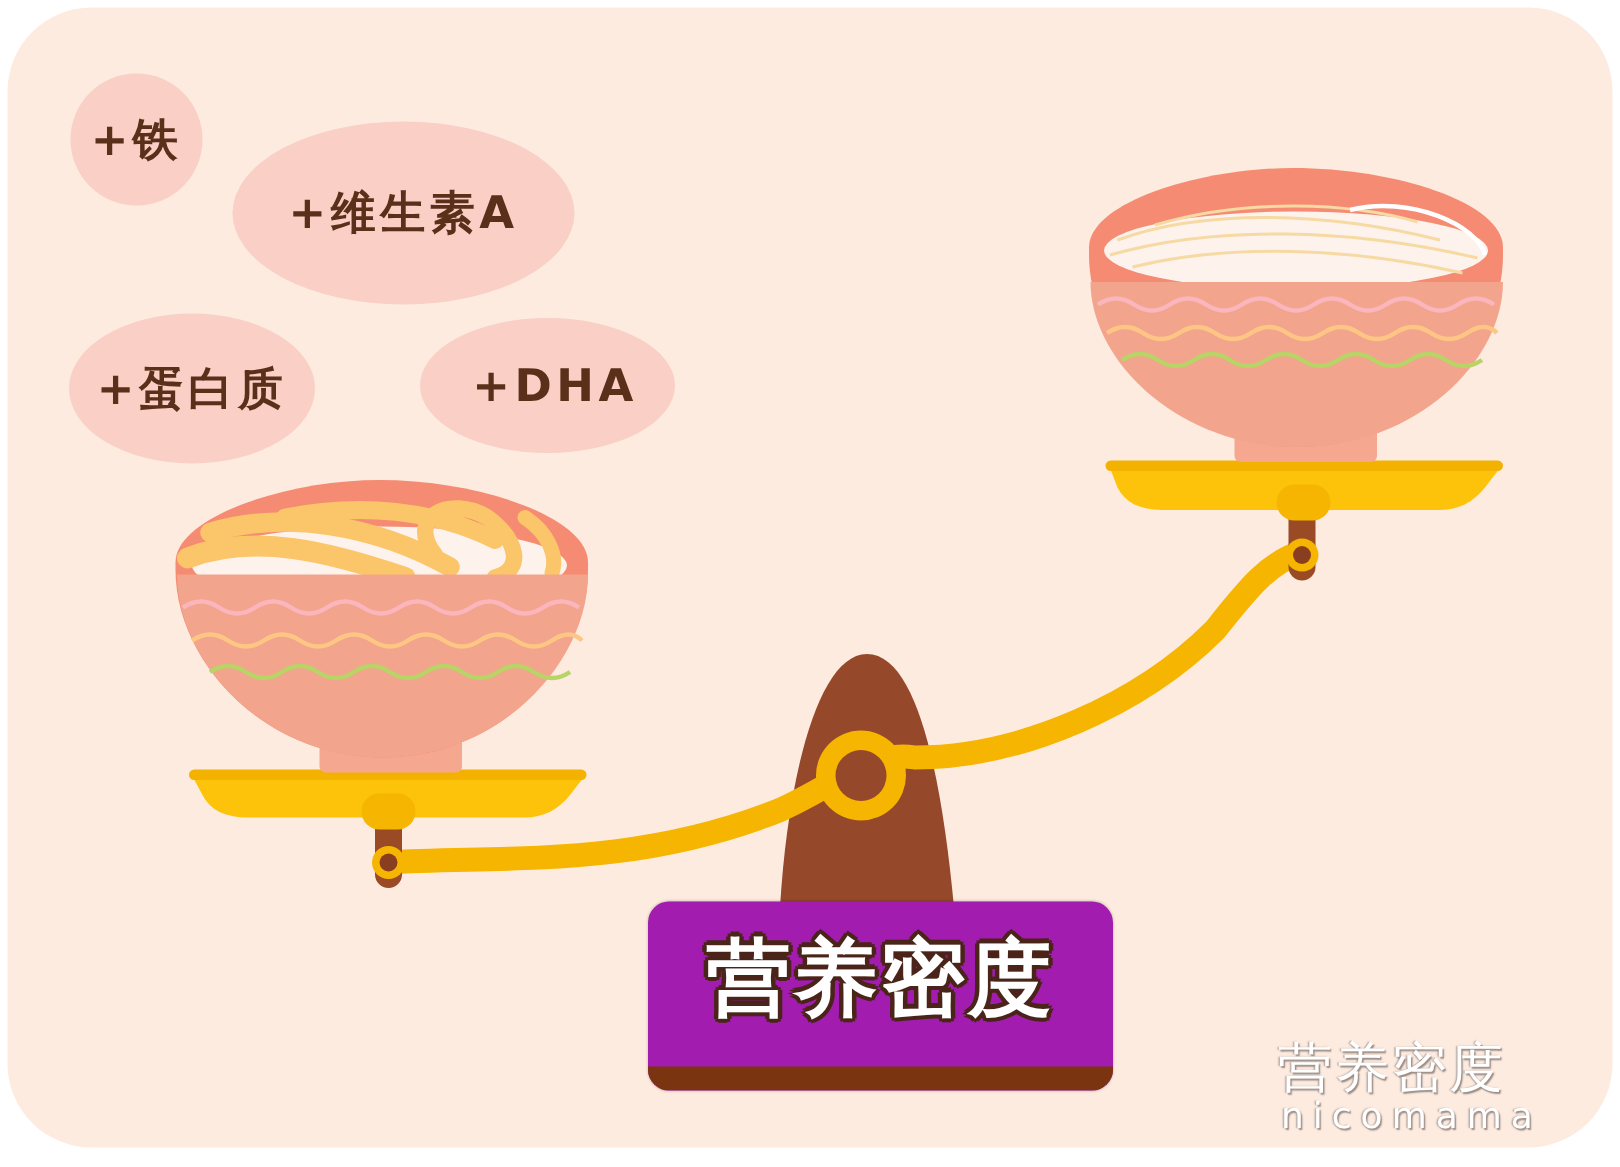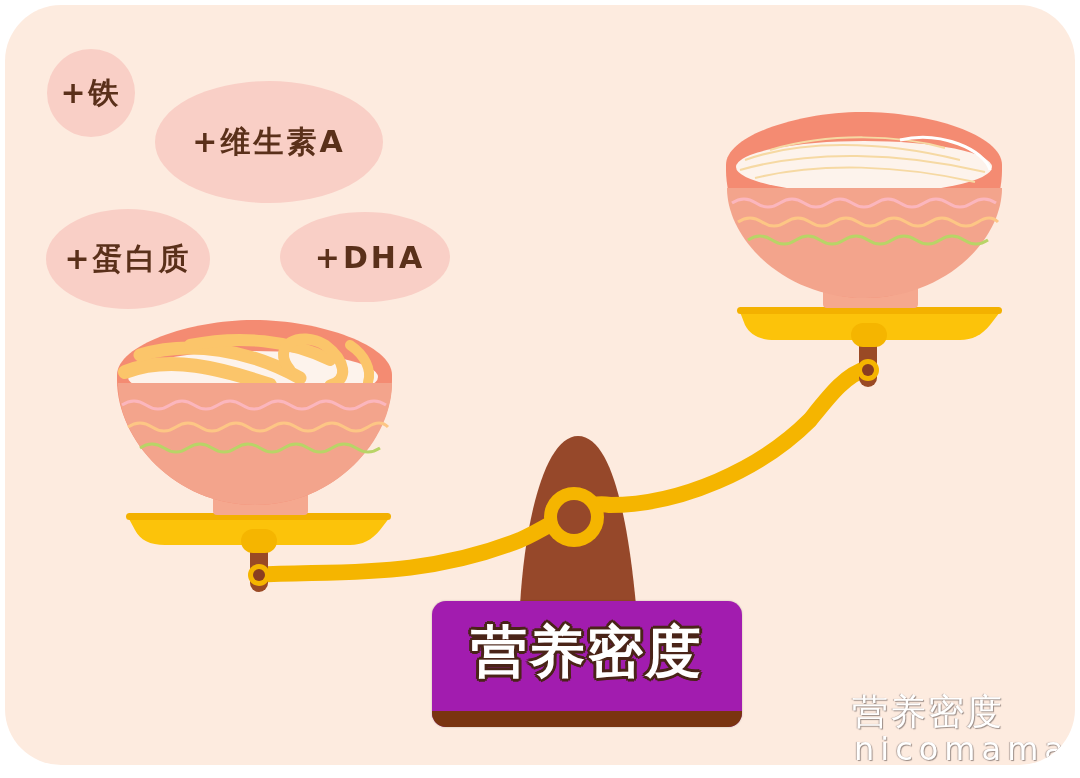--- a/index.html
+++ b/index.html
@@ -28,21 +28,21 @@
     text-shadow: 3px 0 0 #4a2418, -3px 0 0 #4a2418, 0 3px 0 #4a2418, 0 -3px 0 #4a2418,
                  2px 2px 0 #4a2418, -2px -2px 0 #4a2418, 2px -2px 0 #4a2418, -2px 2px 0 #4a2418;
   }
   .wm-cn {
     position: absolute; left: 852px; top: 688px; font-family: "DejaVu Sans", sans-serif;
     font-size: 36px; color: #ffffff; letter-spacing: 2px;
     text-shadow: 1px 1px 1px #9a8c86, -1px 0 1px #b8aaa4;
   }
   .wm-en {
     position: absolute; left: 854px; top: 730px; font-family: "DejaVu Sans", sans-serif;
-    font-size: 32px; color: #ffffff; letter-spacing: 6px;
+    font-size: 24px; color: #ffffff; letter-spacing: 6px;
     text-shadow: 1px 1px 1px #9a8c86, -1px 0 1px #b8aaa4;
   }
 </style>
 </head>
 <body>
 
 <div class="card">
 
   <div class="tag" style="left:42px; top:44px; width:88px; height:88px; font-size:30px;">
     <span>+铁</span>

